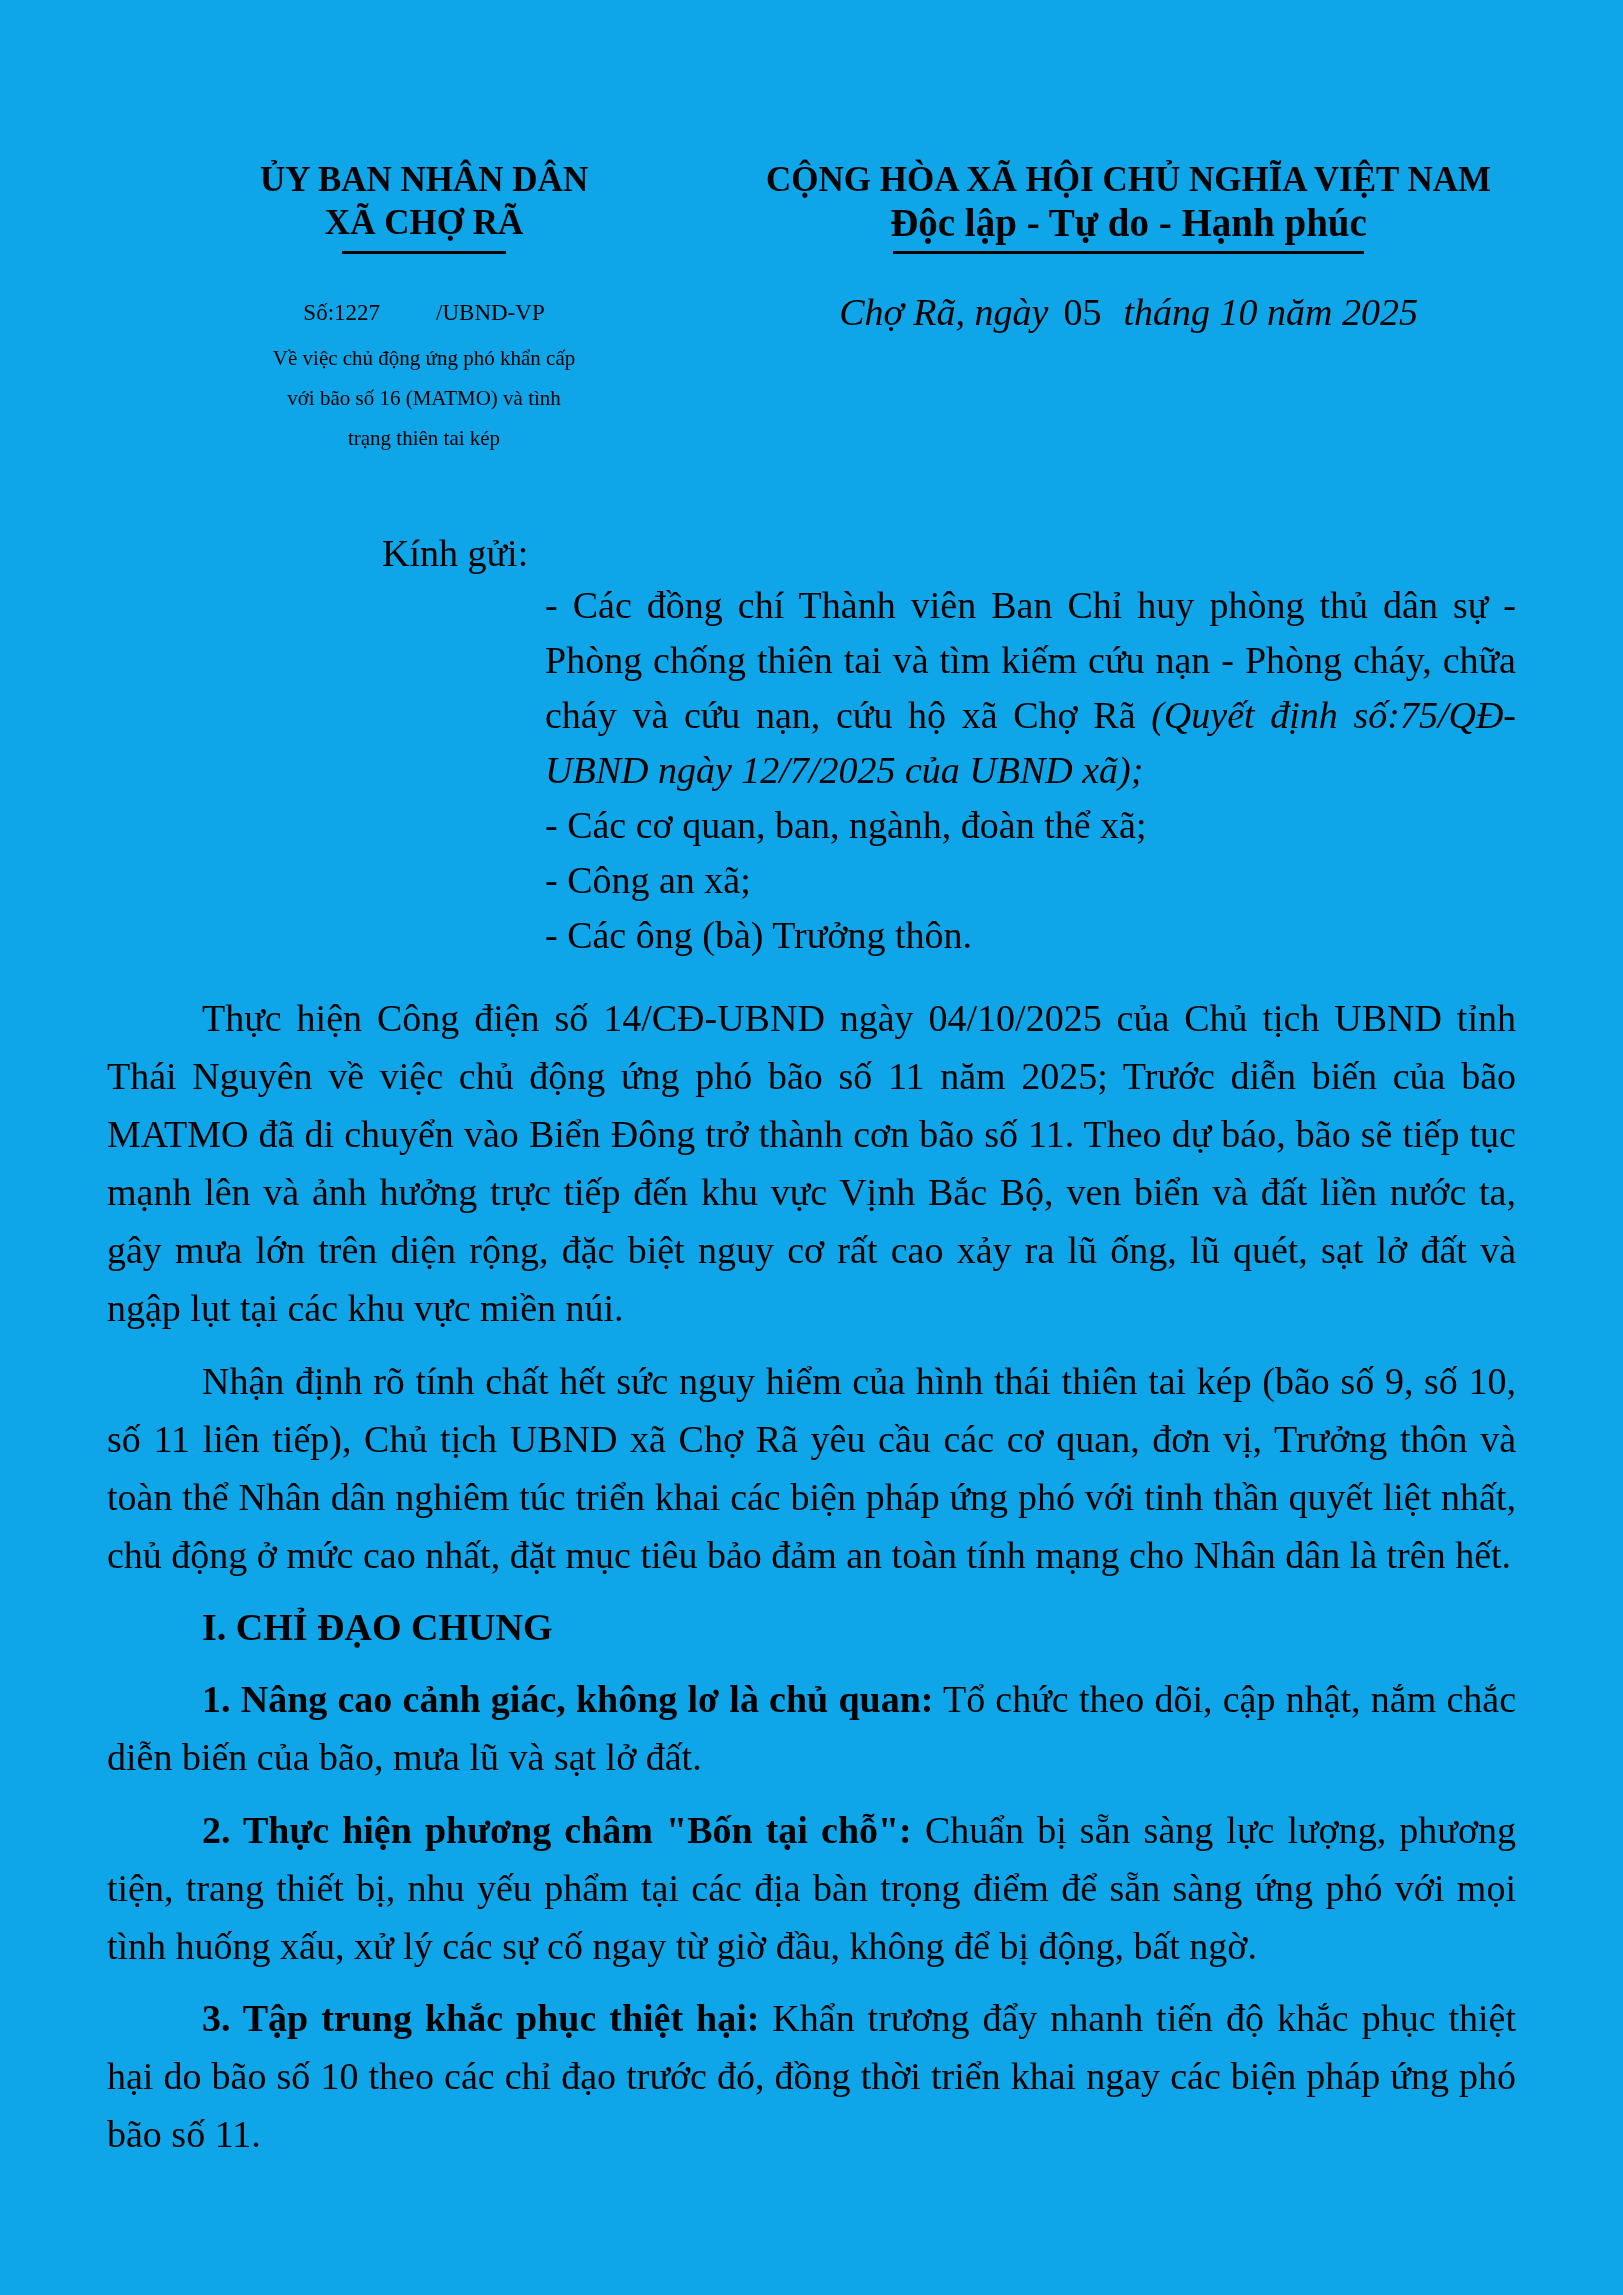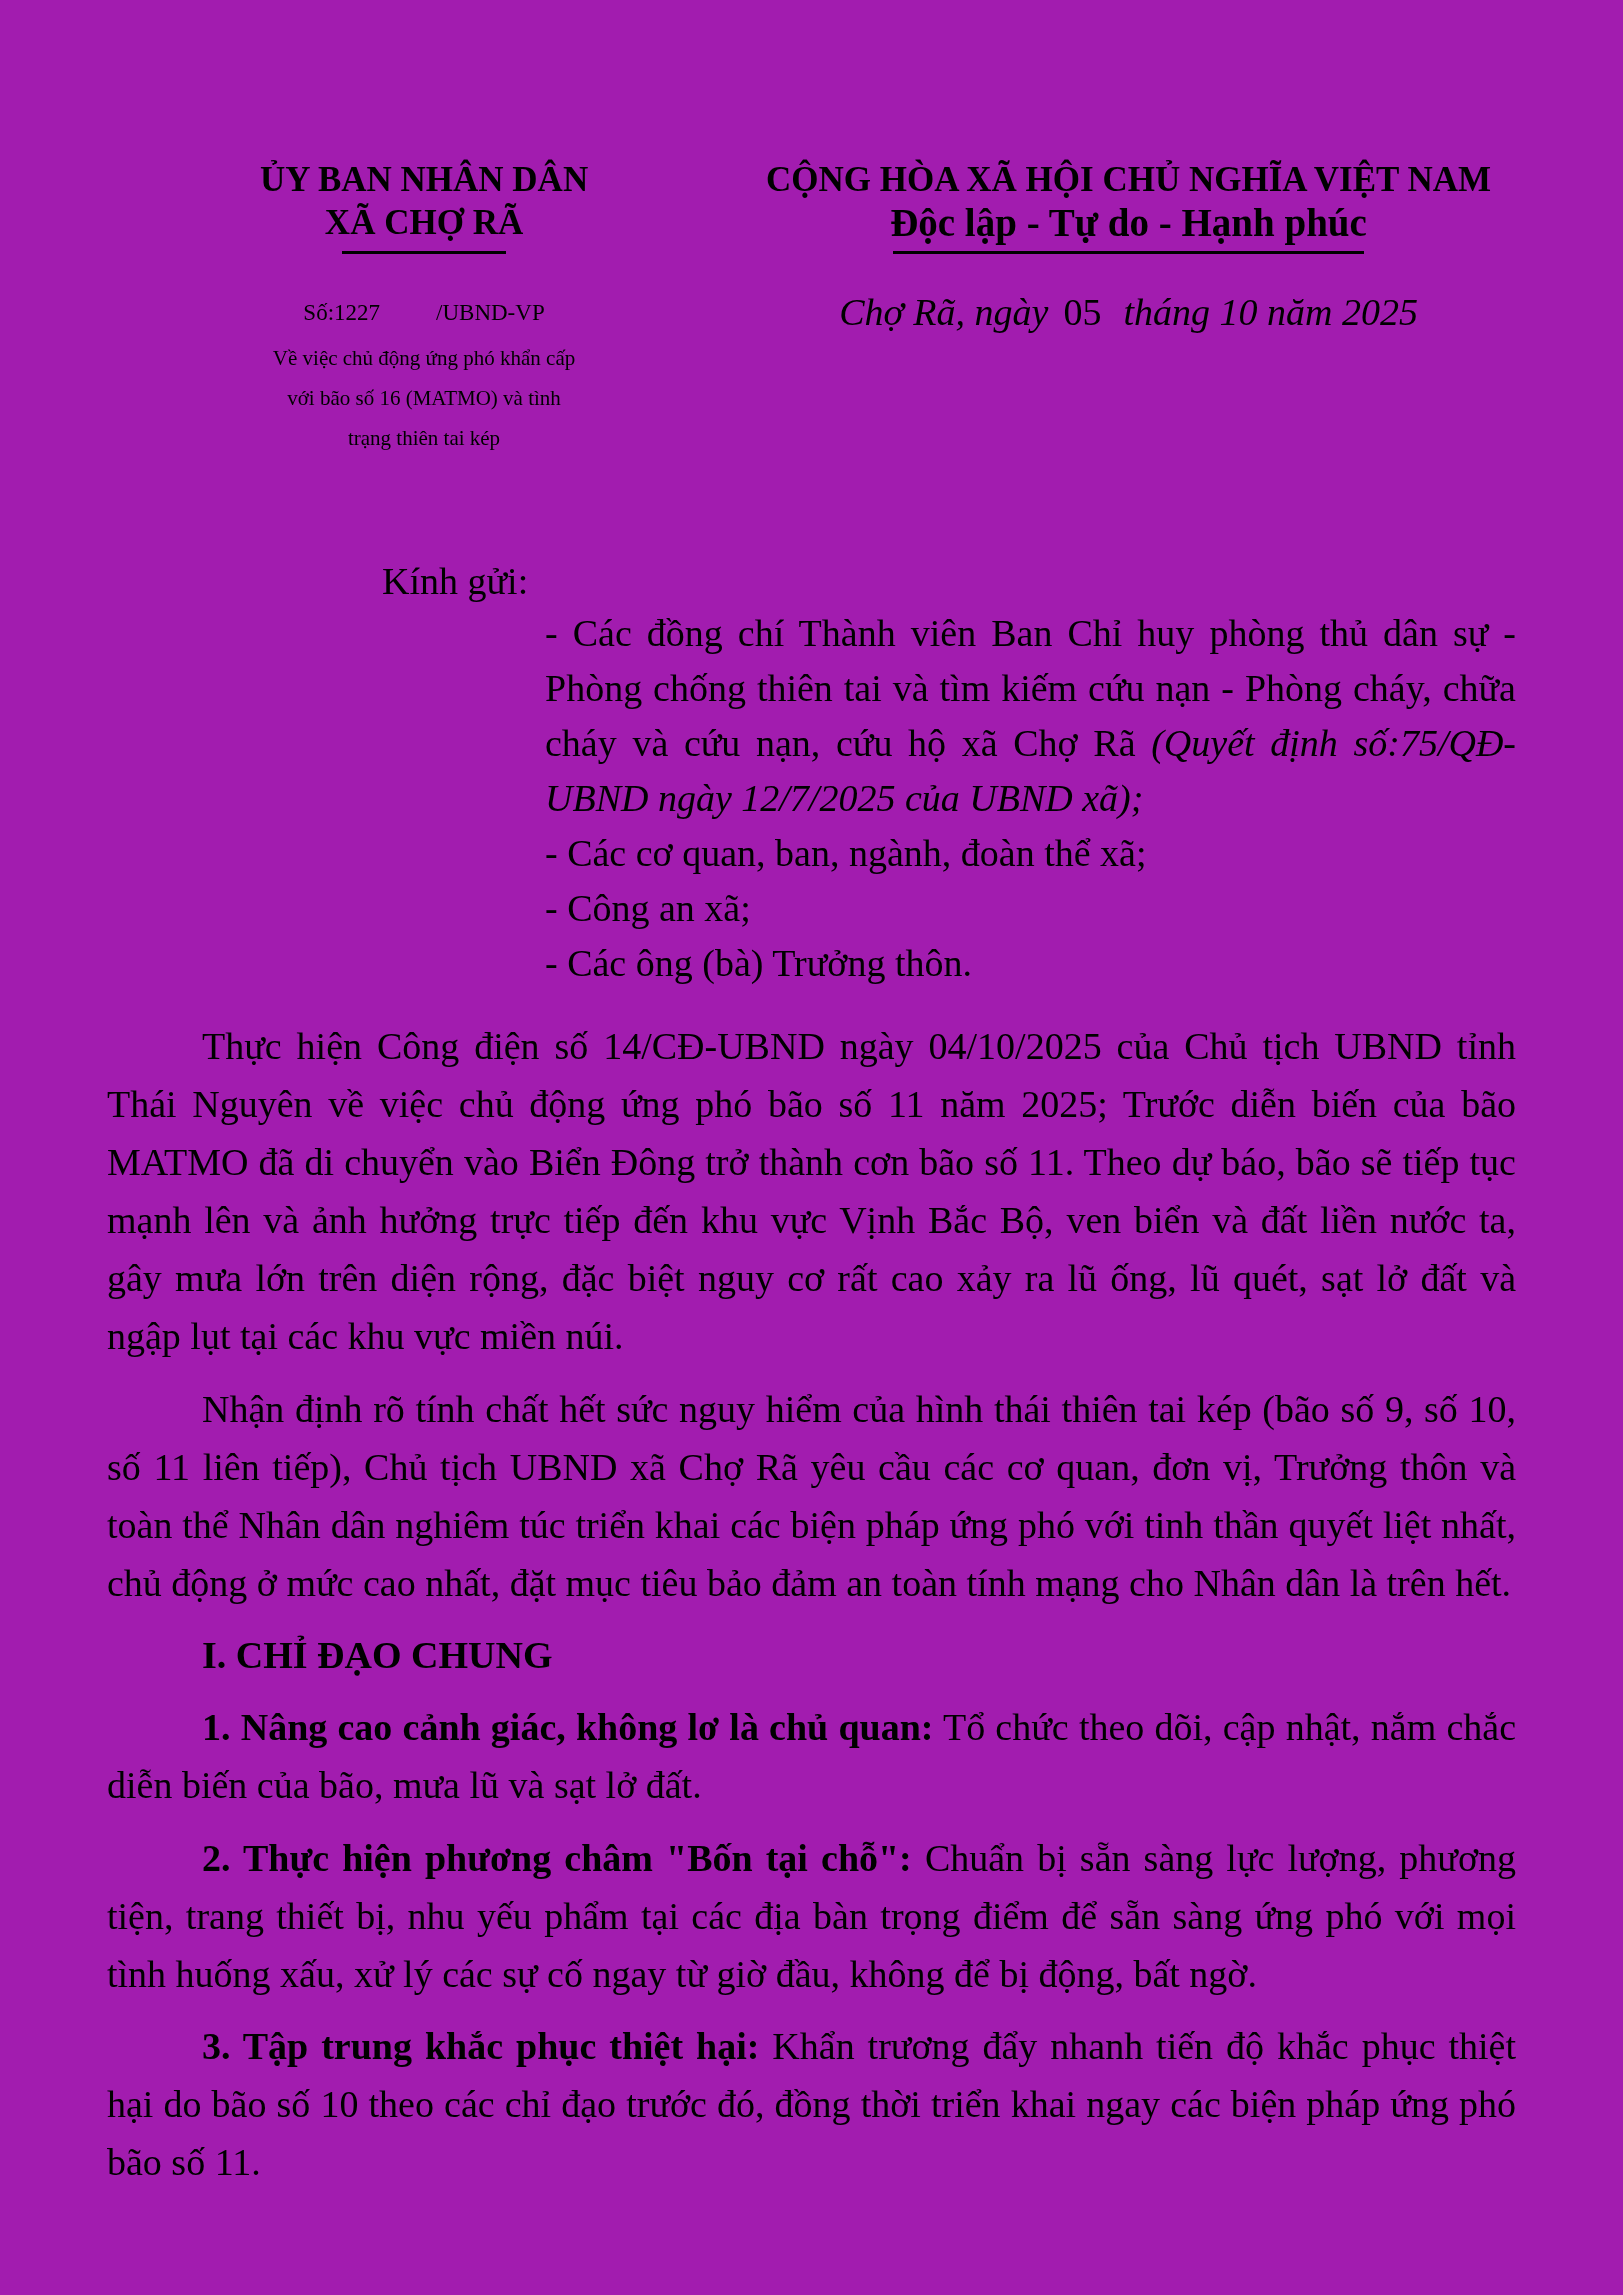--- a/index.html
+++ b/index.html
@@ -4,21 +4,21 @@
 <style>
   html, body {
     margin: 0;
     padding: 0;
     background: #ffffff;
   }
   .page {
     position: relative;
     width: 1623px;
     height: 2295px;
-    background: #a21caf;
+    background: #0ea5e9;
     color: #000000;
     box-sizing: border-box;
     padding: 158px 107px 0 107px;
     font-family: "Liberation Serif", "DejaVu Serif", serif;
     font-size: 38px;
     overflow: hidden;
   }
 
   
   .header {
@@ -82,21 +82,21 @@
     white-space: nowrap;
   }
   .date-day {
     font-style: normal;
     font-weight: normal;
     margin: 0 22px 0 15px;
   }
 
   
   .salutation {
-    margin: 100px 0 0 275px;
+    margin: 72px 0 0 275px;
     line-height: 46px;
   }
   .recipients {
     margin: 2.6px 0 0 438px;
     text-align: justify;
     line-height: 55px;
   }
   .recipients p { margin: 0; }
 
   

